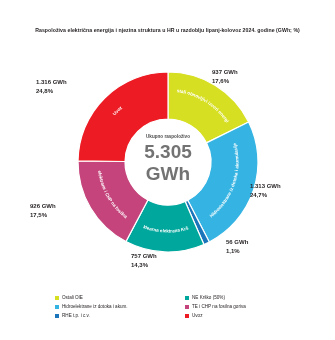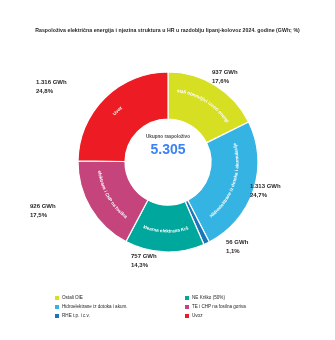--- a/index.html
+++ b/index.html
@@ -13,21 +13,21 @@
     text-align:center;font-size:5.2px;font-weight:bold;
     letter-spacing:.05px;line-height:8px;
   }
   #donut-wrap{position:absolute;left:53px;top:55px;width:230px;height:215px;}
   #donut-svg{display:block;}
   .centerlab{
     position:absolute;left:138px;top:135px;width:60px;
     text-align:center;line-height:1.05;
   }
   .centerlab .c-small{font-size:4.6px;font-weight:600;color:#4c4c4c;display:block;}
-  .centerlab .c-big{font-size:14px;font-weight:bold;color:#3b82f6;display:block;margin-top:2px;}
+  .centerlab .c-big{font-size:19px;font-weight:bold;color:#737373;display:block;margin-top:2px;}
   .vlab{position:absolute;font-size:6px;font-weight:bold;line-height:9px;}
   .vlab .pct{display:block;}
   #lab-oie{left:212px;top:68px;text-align:left;}
   #lab-uvoz{left:36px;top:78px;text-align:left;}
   #lab-hidro{left:250px;top:182px;text-align:left;}
   #lab-rhe{left:226px;top:238px;text-align:left;}
   #lab-ne{left:131px;top:252px;text-align:left;}
   #lab-te{left:30px;top:202px;text-align:left;}
   #legend{position:absolute;left:55px;top:293px;width:240px;font-size:4.6px;}
   .lgcol{position:absolute;top:0;}
@@ -68,20 +68,21 @@
         <text class="slice-text"><textPath xlink:href="#tp4" startOffset="50%" text-anchor="middle">Termoelektrane i CHP na fosilna goriva</textPath></text>
         <path id="tp5" fill="none" d="M 45.893826993708515 93.05056085627417 A 70.5 70.5 0 0 1 101.89051644742024 37.729577444737345"></path>
         <text class="slice-text"><textPath xlink:href="#tp5" startOffset="50%" text-anchor="middle">Uvoz</textPath></text>
       </g>
   </svg>
 </div>
 
 <div class="centerlab">
   <span class="c-small">Ukupno raspoloživo</span>
   <span class="c-big">5.305</span>
+  <span class="c-big">GWh</span>
 </div>
 
 <div class="vlab" id="lab-oie">
   <span>937 GWh</span>
   <span class="pct">17,6%</span>
 </div>
 <div class="vlab" id="lab-hidro">
   <span>1.313 GWh</span>
   <span class="pct">24,7%</span>
 </div>

